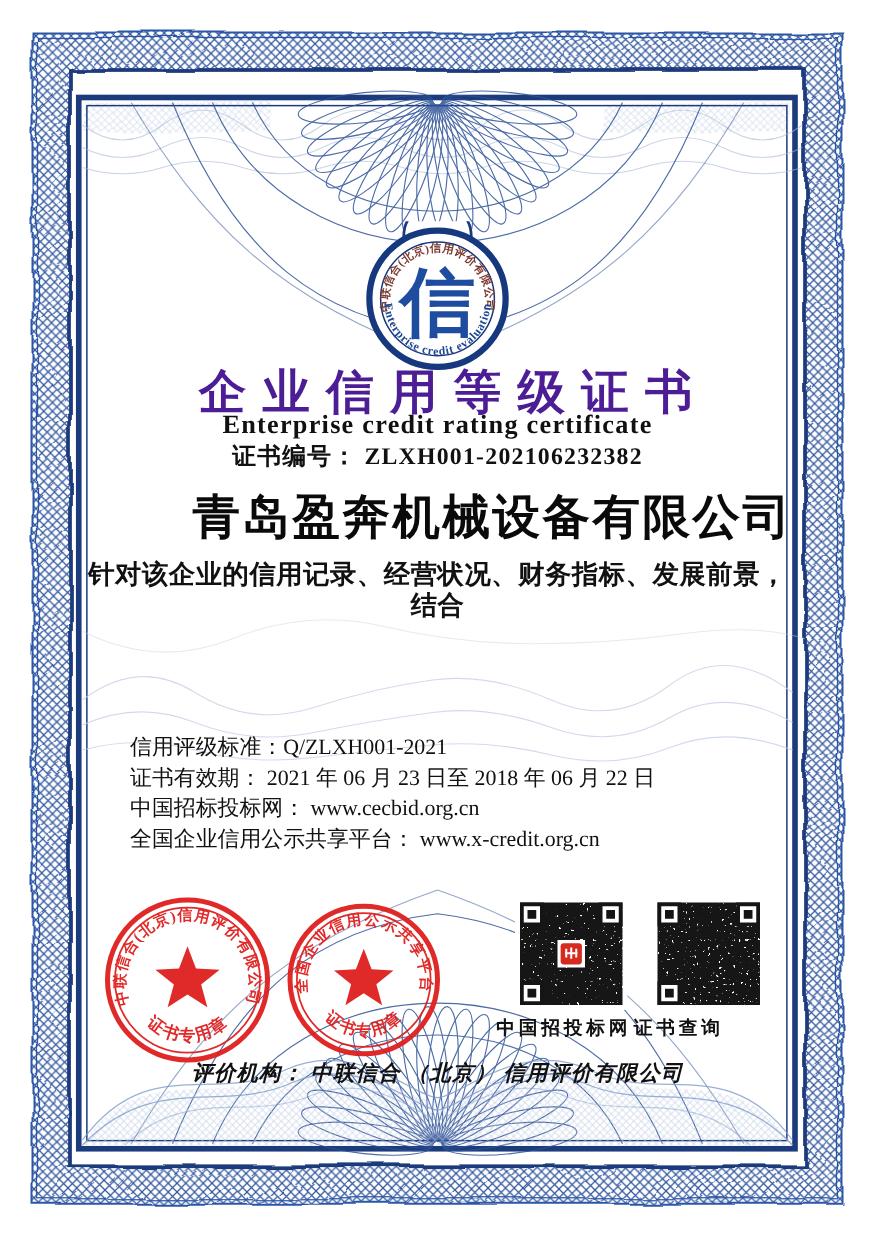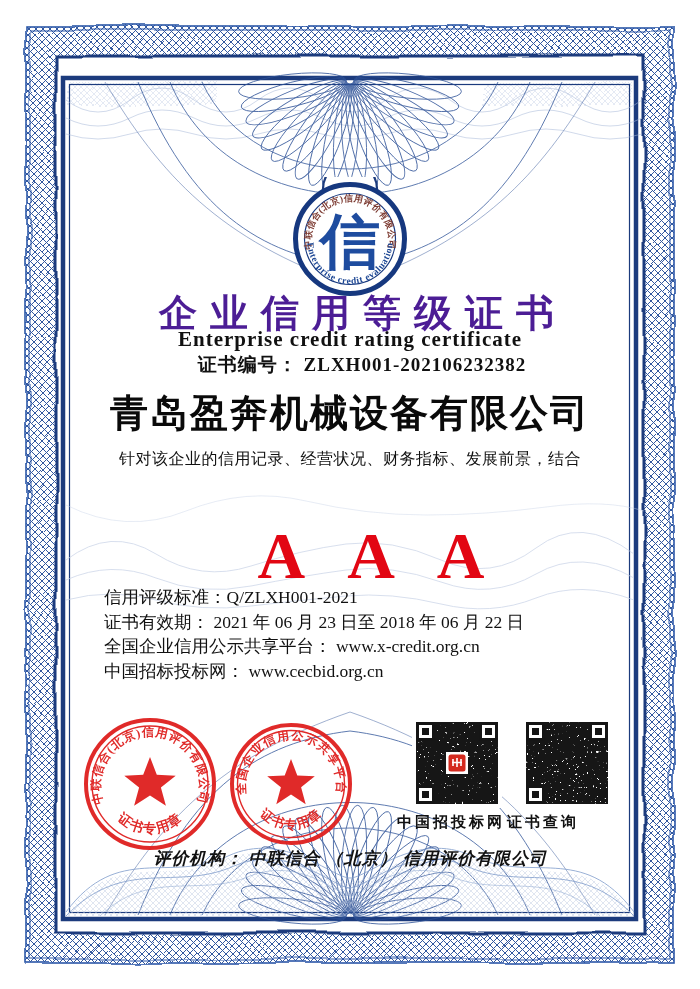--- a/index.html
+++ b/index.html
@@ -4,23 +4,23 @@
 <style>
   html,body{margin:0;padding:0;background:#fff;}
   .cert{position:relative;width:700px;height:989px;background:#fff;overflow:hidden;
         font-family:"Liberation Serif","DejaVu Serif",serif;color:#111;}
   .cert svg{display:block;}
   .abs{position:absolute;}
   .deco{position:absolute;left:0;top:0;}
   .ctr{left:66px;width:568px;text-align:center;}
   .title{top:288px;font-size:38px;font-weight:900;letter-spacing:13px;padding-left:13px;color:#4c1d95;}
   .subtitle{top:327px;font-size:21px;font-weight:bold;letter-spacing:1px;font-family:Liberation Serif, serif;}
-  .certno{top:352px;font-size:19px;font-weight:bold;letter-spacing:1px;margin-left:12px;}
-  .company{top:388px;font-size:38px;font-weight:900;letter-spacing:2px;color:#0a0a0a;}
-  .statement{top:447px;font-size:16px;font-weight:normal;line-height:24.5px;letter-spacing:.5px;}
+  .certno{top:352px;font-size:19px;font-weight:bold;letter-spacing:1px;}
+  .company{top:388px;font-size:38px;font-weight:900;letter-spacing:2px;color:#0a0a0a;text-align:right;}
+  .statement{top:447px;font-size:21px;font-weight:bold;line-height:24.5px;letter-spacing:.5px;}
   .rating{top:518px;font-size:66px;font-weight:900;letter-spacing:42px;padding-left:42px;color:#e20613;}
   .details{left:104px;top:585px;width:480px;font-size:17.5px;font-weight:normal;line-height:24.6px;}
   .details .row{white-space:nowrap;}
   .qr-label{top:813px;font-size:15px;font-weight:bold;letter-spacing:3px;text-align:left;width:120px;}
   .issuer{top:847px;font-size:17px;font-weight:bold;letter-spacing:1px;font-style:italic;}
   .seal{position:absolute;opacity:.95;}
 </style>
 </head>
 <body>
 
@@ -133,34 +133,33 @@
   <div class="abs ctr certno">
     <span>证书编号：</span>
     <span>ZLXH001-202106232382</span>
   </div>
   <div class="abs ctr company">青岛盈奔机械设备有限公司</div>
 
   <div class="abs ctr statement">
     <div>针对该企业的信用记录、经营状况、财务指标、发展前景，结合</div>
   </div>
 
-  <div class="abs ctr rating">AAA</div>
 
   <div class="abs details">
     <div class="row">
       <span>信用评级标准：</span><span>Q/ZLXH001-2021</span>
     </div>
     <div class="row">
       <span>证书有效期：</span> <span>2021 年 06 月 23 日至 2018 年 06 月 22 日</span>
     </div>
     <div class="row">
+      <span>中国招标投标网：</span> <span>www.cecbid.org.cn</span>
+    </div>
+    <div class="row">
       <span>全国企业信用公示共享平台：</span> <span>www.x-credit.org.cn</span>
-    </div>
-    <div class="row">
-      <span>中国招标投标网：</span> <span>www.cecbid.org.cn</span>
     </div>
   </div>
 
   <svg class="seal" style="left:83px;top:717px" width="134" height="134" viewBox="-67 -67 134 134">
     <defs>
         <path id="s1t" d="M-48,16 A50,50 0 1 1 48,16"></path>
         <path id="s1b" d="M-34,34 A46,46 0 0 0 34,34"></path>
       </defs>
     <circle r="64" fill="none" stroke="#df1f1e" stroke-width="4"></circle>
     <circle r="58" fill="none" stroke="#df1f1e" stroke-width="1.4"></circle>

